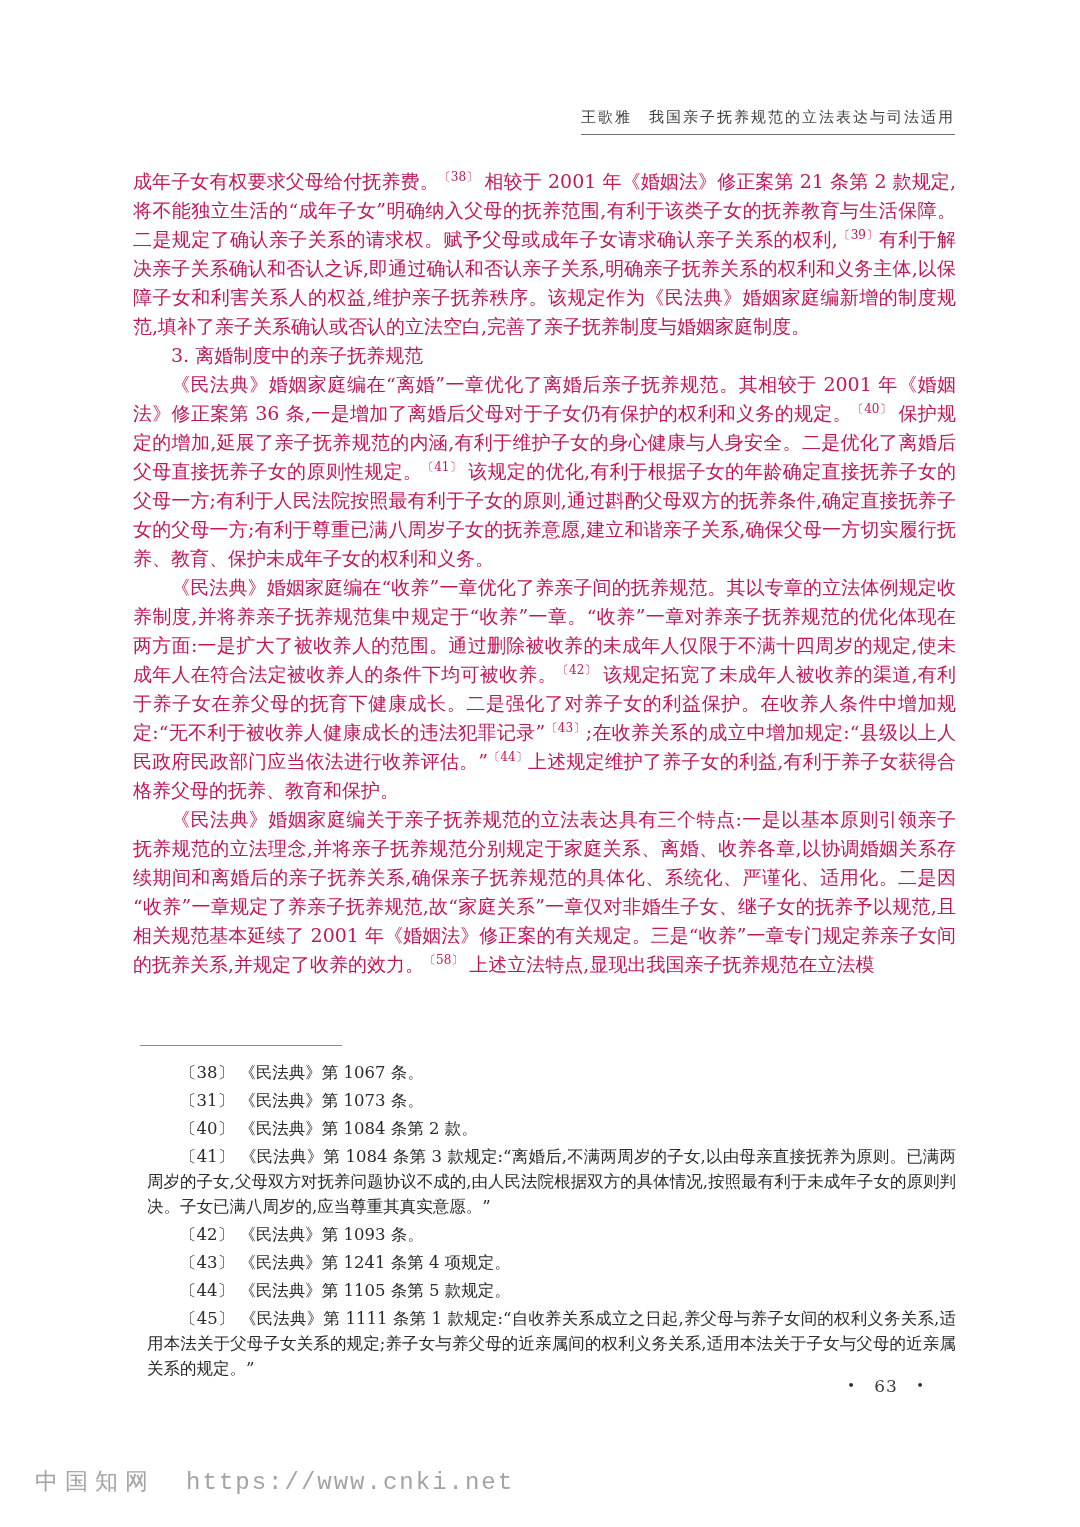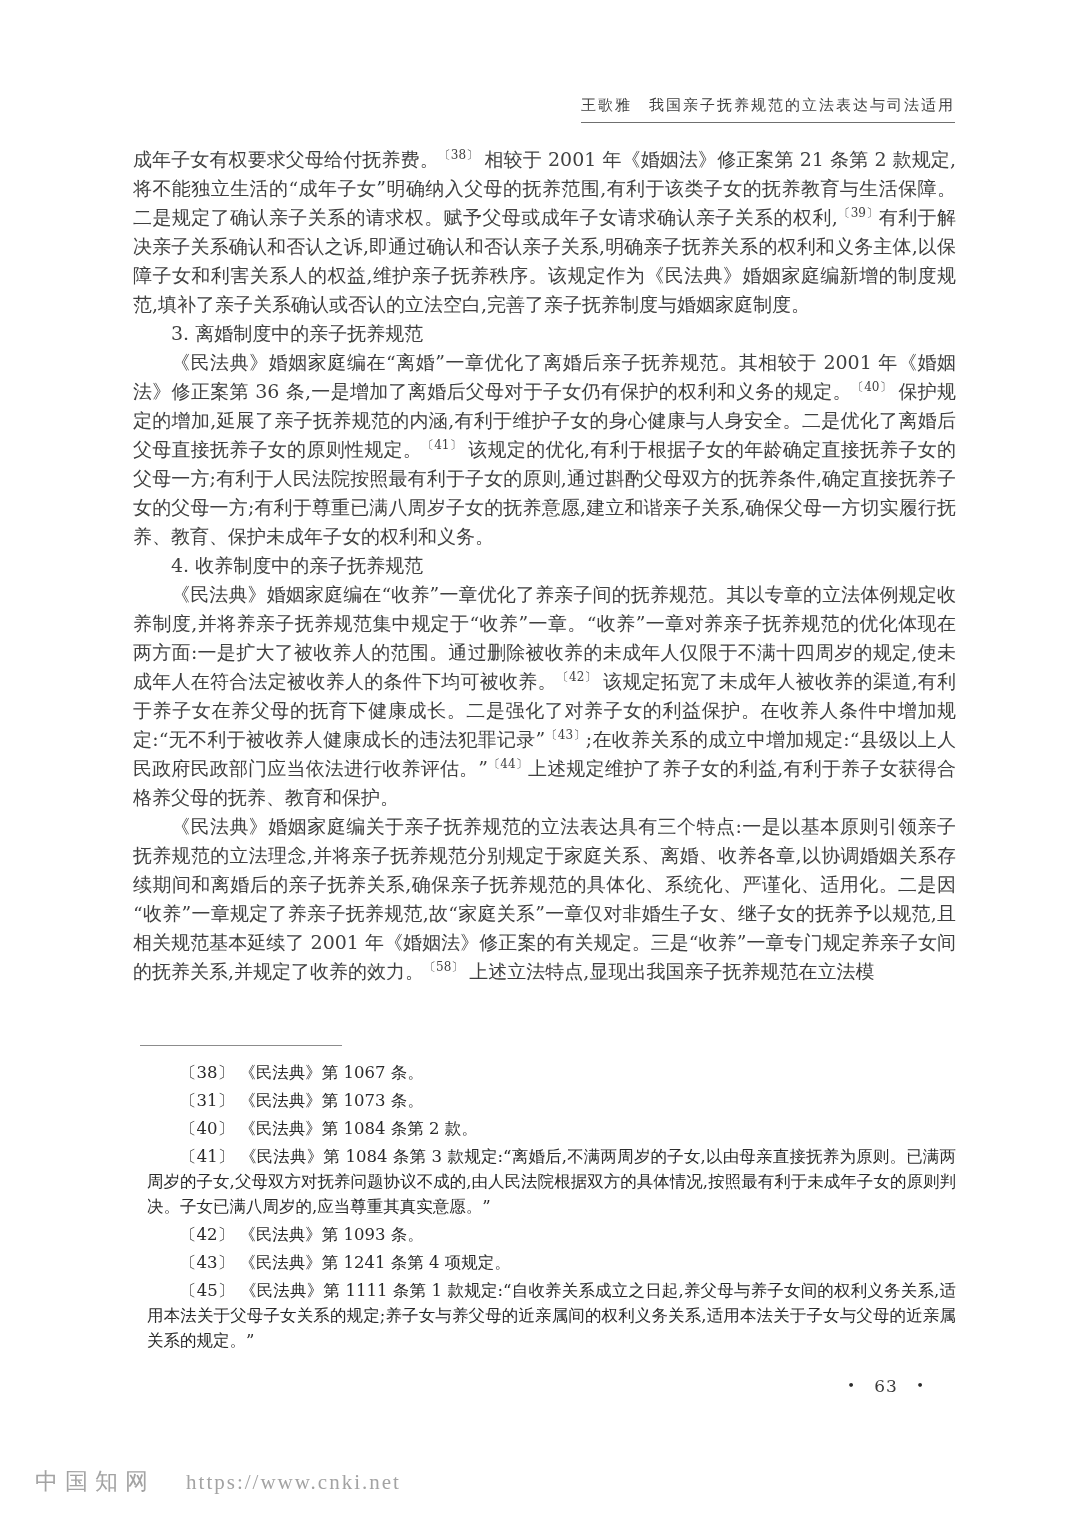--- a/index.html
+++ b/index.html
@@ -9,40 +9,40 @@
     font-family: "DejaVu Serif", "Liberation Serif", serif;
     color: #262626;
     position: relative;
     overflow: hidden;
   }
   .page { position: absolute; inset: 0; background: #ffffff; }
 
   
   .running-header {
     position: absolute;
-    top: 96px; left: 133px; right: 125px;
+    top: 108px; left: 133px; right: 125px;
     text-align: right;
     font-size: 15px;
     color: #3f3f3f;
   }
   .running-header .rh-inner {
     display: inline-block;
     border-bottom: 1px solid #6f6f6f;
     padding-bottom: 7px;
     letter-spacing: 2px;
   }
 
   
   .content {
     position: absolute;
-    top: 145px; left: 133px; width: 823px;
+    top: 167px; left: 133px; width: 823px;
     font-size: 19px;
     line-height: 29px;
     text-align: justify;
-    color: #404040;
+    color: #be185d;
   }
   .content p { margin: 0; }
   .content p.indent { text-indent: 2em; }
   sup.fnref {
     font-size: 12px;
     line-height: 0;
     vertical-align: super;
     letter-spacing: 0;
   }
 
@@ -82,53 +82,53 @@
     top: 1466px; left: 35px;
     color: #a3a3a3;
     white-space: nowrap;
   }
   .watermark .wm-brand {
     font-size: 23px;
     letter-spacing: 7px;
     font-family: "DejaVu Serif", serif;
   }
   .watermark .wm-url {
-    font-size: 21px;
+    font-size: 24px;
     letter-spacing: 2px;
     margin-left: 26px;
-    font-family: Liberation Serif, serif;
+    font-family: Liberation Mono, monospace;
   }
 </style>
 </head>
 <body>
 
 <div class="page">
 
   <div class="running-header">
     <span class="rh-inner">王歌雅　我国亲子抚养规范的立法表达与司法适用</span>
   </div>
 
   <div class="content">
     <p>成年子女有权要求父母给付抚养费。<sup class="fnref">〔38〕</sup> 相较于 2001 年《婚姻法》修正案第 21 条第 2 款规定,将不能独立生活的“成年子女”明确纳入父母的抚养范围,有利于该类子女的抚养教育与生活保障。二是规定了确认亲子关系的请求权。赋予父母或成年子女请求确认亲子关系的权利,<sup class="fnref">〔39〕</sup>有利于解决亲子关系确认和否认之诉,即通过确认和否认亲子关系,明确亲子抚养关系的权利和义务主体,以保障子女和利害关系人的权益,维护亲子抚养秩序。该规定作为《民法典》婚姻家庭编新增的制度规范,填补了亲子关系确认或否认的立法空白,完善了亲子抚养制度与婚姻家庭制度。</p>
     <p class="indent">3. 离婚制度中的亲子抚养规范</p>
     <p class="indent">《民法典》婚姻家庭编在“离婚”一章优化了离婚后亲子抚养规范。其相较于 2001 年《婚姻法》修正案第 36 条,一是增加了离婚后父母对于子女仍有保护的权利和义务的规定。<sup class="fnref">〔40〕</sup> 保护规定的增加,延展了亲子抚养规范的内涵,有利于维护子女的身心健康与人身安全。二是优化了离婚后父母直接抚养子女的原则性规定。<sup class="fnref">〔41〕</sup> 该规定的优化,有利于根据子女的年龄确定直接抚养子女的父母一方;有利于人民法院按照最有利于子女的原则,通过斟酌父母双方的抚养条件,确定直接抚养子女的父母一方;有利于尊重已满八周岁子女的抚养意愿,建立和谐亲子关系,确保父母一方切实履行抚养、教育、保护未成年子女的权利和义务。</p>
-    <p class="indent">4. 收养制度中的亲子抚养规范</p>
     <p class="indent">《民法典》婚姻家庭编在“收养”一章优化了养亲子间的抚养规范。其以专章的立法体例规定收养制度,并将养亲子抚养规范集中规定于“收养”一章。“收养”一章对养亲子抚养规范的优化体现在两方面:一是扩大了被收养人的范围。通过删除被收养的未成年人仅限于不满十四周岁的规定,使未成年人在符合法定被收养人的条件下均可被收养。<sup class="fnref">〔42〕</sup> 该规定拓宽了未成年人被收养的渠道,有利于养子女在养父母的抚育下健康成长。二是强化了对养子女的利益保护。在收养人条件中增加规定:“无不利于被收养人健康成长的违法犯罪记录”<sup class="fnref">〔43〕</sup>;在收养关系的成立中增加规定:“县级以上人民政府民政部门应当依法进行收养评估。”<sup class="fnref">〔44〕</sup>上述规定维护了养子女的利益,有利于养子女获得合格养父母的抚养、教育和保护。</p>
     <p class="indent">《民法典》婚姻家庭编关于亲子抚养规范的立法表达具有三个特点:一是以基本原则引领亲子抚养规范的立法理念,并将亲子抚养规范分别规定于家庭关系、离婚、收养各章,以协调婚姻关系存续期间和离婚后的亲子抚养关系,确保亲子抚养规范的具体化、系统化、严谨化、适用化。二是因“收养”一章规定了养亲子抚养规范,故“家庭关系”一章仅对非婚生子女、继子女的抚养予以规范,且相关规范基本延续了 2001 年《婚姻法》修正案的有关规定。三是“收养”一章专门规定养亲子女间的抚养关系,并规定了收养的效力。<sup class="fnref">〔58〕</sup> 上述立法特点,显现出我国亲子抚养规范在立法模</p>
   </div>
 
   <div class="fn-sep"></div>
 
   <div class="footnotes">
     <p class="fn">〔38〕 《民法典》第 1067 条。</p>
     <p class="fn">〔31〕 《民法典》第 1073 条。</p>
     <p class="fn">〔40〕 《民法典》第 1084 条第 2 款。</p>
     <p class="fn">〔41〕 《民法典》第 1084 条第 3 款规定:“离婚后,不满两周岁的子女,以由母亲直接抚养为原则。已满两周岁的子女,父母双方对抚养问题协议不成的,由人民法院根据双方的具体情况,按照最有利于未成年子女的原则判决。子女已满八周岁的,应当尊重其真实意愿。”</p>
     <p class="fn">〔42〕 《民法典》第 1093 条。</p>
     <p class="fn">〔43〕 《民法典》第 1241 条第 4 项规定。</p>
+    <p class="fn">〔44〕 《民法典》第 1105 条第 5 款规定。</p>
     <p class="fn">〔45〕 《民法典》第 1111 条第 1 款规定:“自收养关系成立之日起,养父母与养子女间的权利义务关系,适用本法关于父母子女关系的规定;养子女与养父母的近亲属间的权利义务关系,适用本法关于子女与父母的近亲属关系的规定。”</p>
   </div>
 
   <div class="page-num">
     <span class="dot">•</span>
     <span class="num">63</span>
     <span class="dot">•</span>
   </div>
 
   <div class="watermark">

